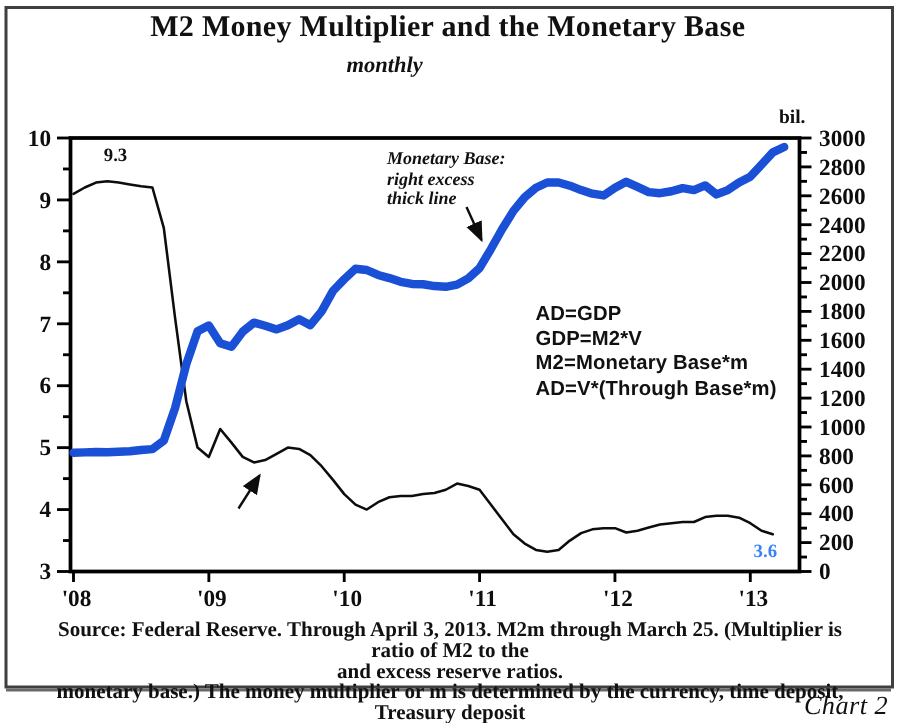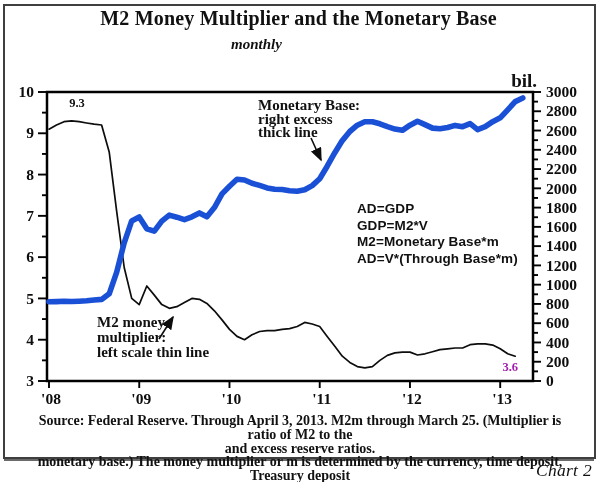--- a/index.html
+++ b/index.html
@@ -18,32 +18,32 @@
   #chart-title{
     left:3px;top:7px;width:591px;text-align:center;
     font-size:20px;font-weight:bold;letter-spacing:.2px;
   }
   #chart-subtitle{
     left:3px;top:36px;width:507px;text-align:center;
     font-size:15px;font-weight:bold;font-style:italic;
   }
   #unit-label{
     left:493px;top:70px;width:44px;text-align:right;
-    font-size:19px;font-weight:bold;
+    font-size:13px;font-weight:bold;
   }
   #plot-svg{position:absolute;left:0;top:0;}
-  .note{font-size:15px;font-weight:bold;line-height:13.5px;}
+  .note{font-size:12px;font-weight:bold;line-height:13.5px;font-style:italic;}
   #mb-note{left:258px;top:99px;}
   #m2-note{left:97px;top:315px;line-height:15px;}
   #formula-block{
     left:357px;top:201px;font-family:"Liberation Sans",sans-serif;
     font-size:13.5px;font-weight:bold;line-height:16.5px;letter-spacing:.1px;
   }
   #peak-label{left:60px;top:96px;width:34px;text-align:center;font-size:12.5px;font-weight:bold;}
-  #end-label{left:488px;top:360px;width:30px;text-align:right;font-size:12.5px;font-weight:bold;color:#a21caf;}
+  #end-label{left:488px;top:360px;width:30px;text-align:right;font-size:12.5px;font-weight:bold;color:#3b82f6;}
   #source-note{
     left:28px;top:414px;width:544px;text-align:center;
     font-size:14px;font-weight:bold;line-height:13.8px;
   }
   #chart-number{
     right:8px;top:460px;font-size:17.5px;font-style:italic;letter-spacing:.3px;
   }
 </style>
 </head>
 <body>
@@ -167,25 +167,20 @@
     </svg>
 
   <div id="peak-label" class="abs">9.3</div>
 
   <div id="mb-note" class="abs note">
     <div>Monetary Base:</div>
     <div>right excess</div>
     <div>thick line</div>
   </div>
 
-  <div id="m2-note" class="abs note">
-    <div>M2 money</div>
-    <div>multiplier:</div>
-    <div>left scale thin line</div>
-  </div>
 
   <div id="formula-block" class="abs">
     <div>AD=GDP</div>
     <div>GDP=M2*V</div>
     <div>M2=Monetary Base*m</div>
     <div>AD=V*(Through Base*m)</div>
   </div>
 
   <div id="end-label" class="abs">3.6</div>
 

